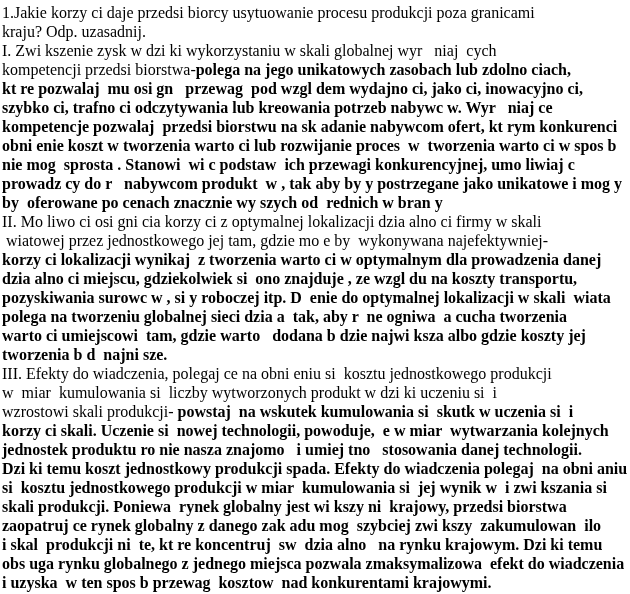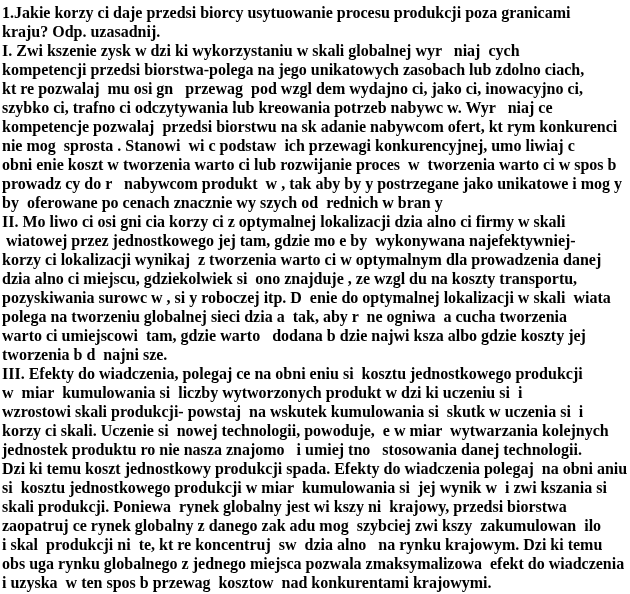--- a/index.html
+++ b/index.html
@@ -20,40 +20,40 @@
     font-family: "Liberation Serif", "DejaVu Serif", serif;
     font-size: 16px;
     line-height: 19px;
     color: #000000;
   }
   .text-line {
     white-space: pre;
     height: 19px;
   }
   .seg-bold {
-    font-weight: 700;
+    font-weight: 400;
   }
   .seg-regular {
     font-weight: 700;
   }
 </style>
 </head>
 <body>
 
 <div class="doc-page">
   <div id="text-container">
       <div class="text-line"><span class="seg-bold">1.Jakie korzy ci daje przedsi biorcy usytuowanie procesu produkcji poza granicami</span></div>
       <div class="text-line"><span class="seg-bold">kraju? Odp. uzasadnij.</span></div>
       <div class="text-line"><span class="seg-bold">I. Zwi kszenie zysk w dzi ki wykorzystaniu w skali globalnej wyr   niaj  cych</span></div>
       <div class="text-line"><span class="seg-bold">kompetencji przedsi biorstwa-</span><span class="seg-regular">polega na jego unikatowych zasobach lub zdolno ciach,</span></div>
       <div class="text-line"><span class="seg-regular">kt re pozwalaj  mu osi gn   przewag  pod wzgl dem wydajno ci, jako ci, inowacyjno ci,</span></div>
       <div class="text-line"><span class="seg-regular">szybko ci, trafno ci odczytywania lub kreowania potrzeb nabywc w. Wyr   niaj ce</span></div>
       <div class="text-line"><span class="seg-regular">kompetencje pozwalaj  przedsi biorstwu na sk adanie nabywcom ofert, kt rym konkurenci</span></div>
+      <div class="text-line"><span class="seg-regular">obni enie koszt w tworzenia warto ci lub rozwijanie proces  w  tworzenia warto ci w spos b</span></div>
       <div class="text-line"><span class="seg-regular">nie mog  sprosta . Stanowi  wi c podstaw  ich przewagi konkurencyjnej, umo liwiaj c</span></div>
-      <div class="text-line"><span class="seg-regular">obni enie koszt w tworzenia warto ci lub rozwijanie proces  w  tworzenia warto ci w spos b</span></div>
       <div class="text-line"><span class="seg-regular">prowadz cy do r   nabywcom produkt  w , tak aby by y postrzegane jako unikatowe i mog y</span></div>
       <div class="text-line"><span class="seg-regular">by  oferowane po cenach znacznie wy szych od  rednich w bran y</span></div>
       <div class="text-line"><span class="seg-bold">II. Mo liwo ci osi gni cia korzy ci z optymalnej lokalizacji dzia alno ci firmy w skali</span></div>
       <div class="text-line"><span class="seg-bold"> wiatowej przez jednostkowego jej tam, gdzie mo e by  wykonywana najefektywniej-</span></div>
       <div class="text-line"><span class="seg-regular">korzy ci lokalizacji wynikaj  z tworzenia warto ci w optymalnym dla prowadzenia danej</span></div>
       <div class="text-line"><span class="seg-regular">dzia alno ci miejscu, gdziekolwiek si  ono znajduje , ze wzgl du na koszty transportu,</span></div>
       <div class="text-line"><span class="seg-regular">pozyskiwania surowc w , si y roboczej itp. D  enie do optymalnej lokalizacji w skali  wiata</span></div>
       <div class="text-line"><span class="seg-regular">polega na tworzeniu globalnej sieci dzia a  tak, aby r  ne ogniwa  a cucha tworzenia</span></div>
       <div class="text-line"><span class="seg-regular">warto ci umiejscowi  tam, gdzie warto   dodana b dzie najwi ksza albo gdzie koszty jej</span></div>
       <div class="text-line"><span class="seg-regular">tworzenia b d  najni sze.</span></div>

